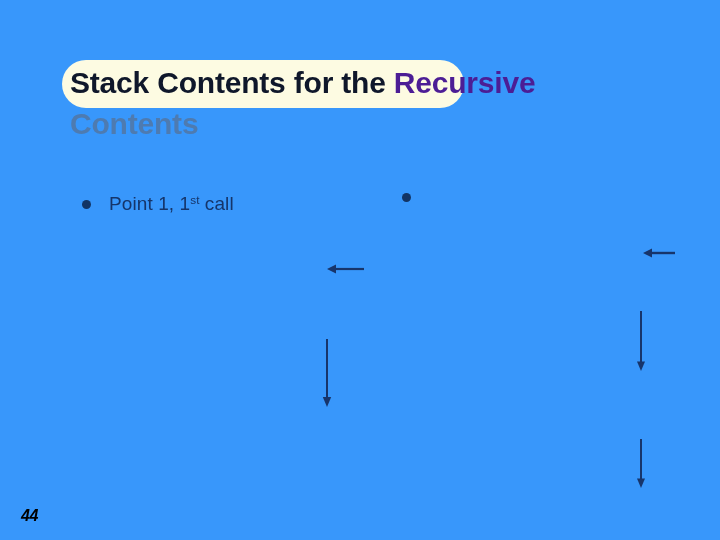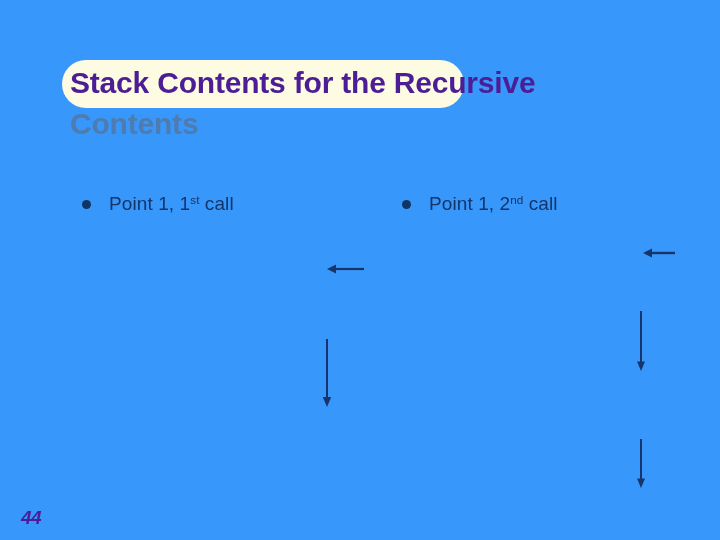--- a/index.html
+++ b/index.html
@@ -33,21 +33,21 @@
     position: absolute;
     left: 62px;
     top: 60px;
     width: 402px;
     height: 48px;
     background: #fdfbe2;
     border-radius: 24px;
   }
   .title-line { position: relative; white-space: nowrap; }
   #title-seg-highlighted {
-    color: #4c1d95;
+    color: #0f172a;
     margin-top: 40px;
   }
   #title-seg-plain {
     color: #4c1d95;
   }
 
   
   .bullet-row {
     position: absolute;
     display: flex;
@@ -78,24 +78,24 @@
 
   
   .arrow { position: absolute; }
   .arrow svg { display: block; overflow: visible; }
 
   
   #page-number {
     position: absolute;
     left: 21px;
     top: 507px;
-    font-size: 19px;
+    font-size: 16px;
     font-weight: bold;
     font-style: italic;
-    color: #4c1d95;
+    color: #000000;
     letter-spacing: -0.5px;
   }
 </style>
 </head>
 <body>
 
 <div id="slide">
 
   <div id="title-highlight"></div>
 
@@ -104,21 +104,20 @@
     <div class="title-line">Contents</div>
   </div>
 
   <div class="bullet-row" id="bullet-left">
     <span class="bullet-dot"></span>
     <span class="bullet-text"><span>Point 1, 1</span><sup>st</sup><span> call</span></span>
   </div>
 
   <div class="bullet-row" id="bullet-right">
     <span class="bullet-dot"></span>
-    <span class="bullet-text"><span>Point 1, 2</span><sup>nd</sup><span> call</span></span>
   </div>
 
   <div class="arrow" style="left:327px; top:262px;">
     <svg width="38" height="14" viewBox="0 0 38 14">
       <line x1="37" y1="7" x2="8" y2="7" stroke="#17356b" stroke-width="2.2"></line>
       <path d="M0,7 L9,2.6 L9,11.4 Z" fill="#17356b"></path>
     </svg>
   </div>
 
   <div class="arrow" style="left:321px; top:339px;">

